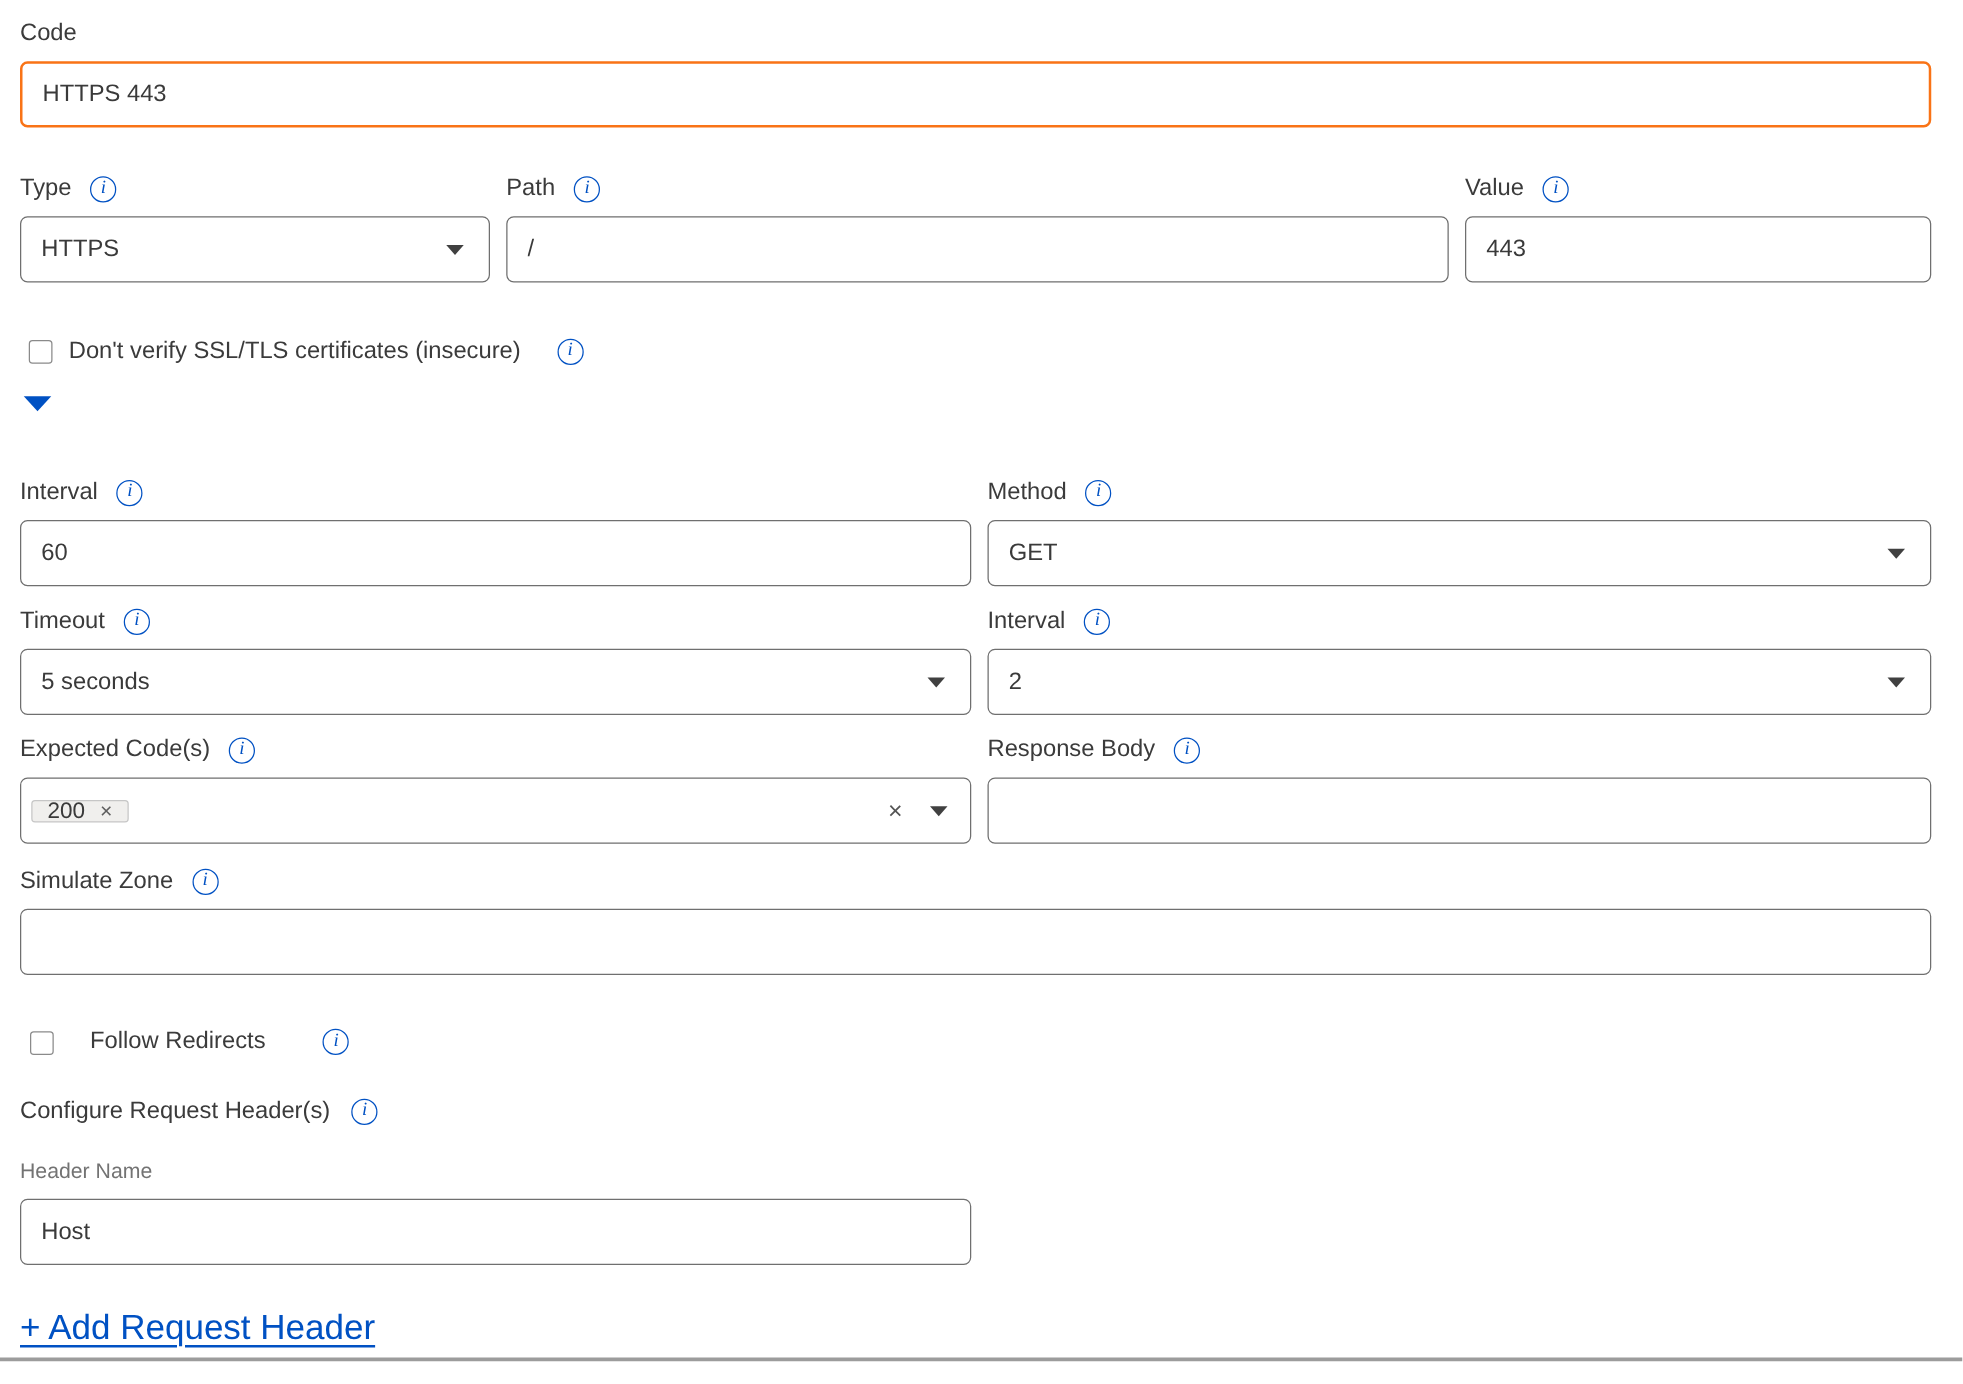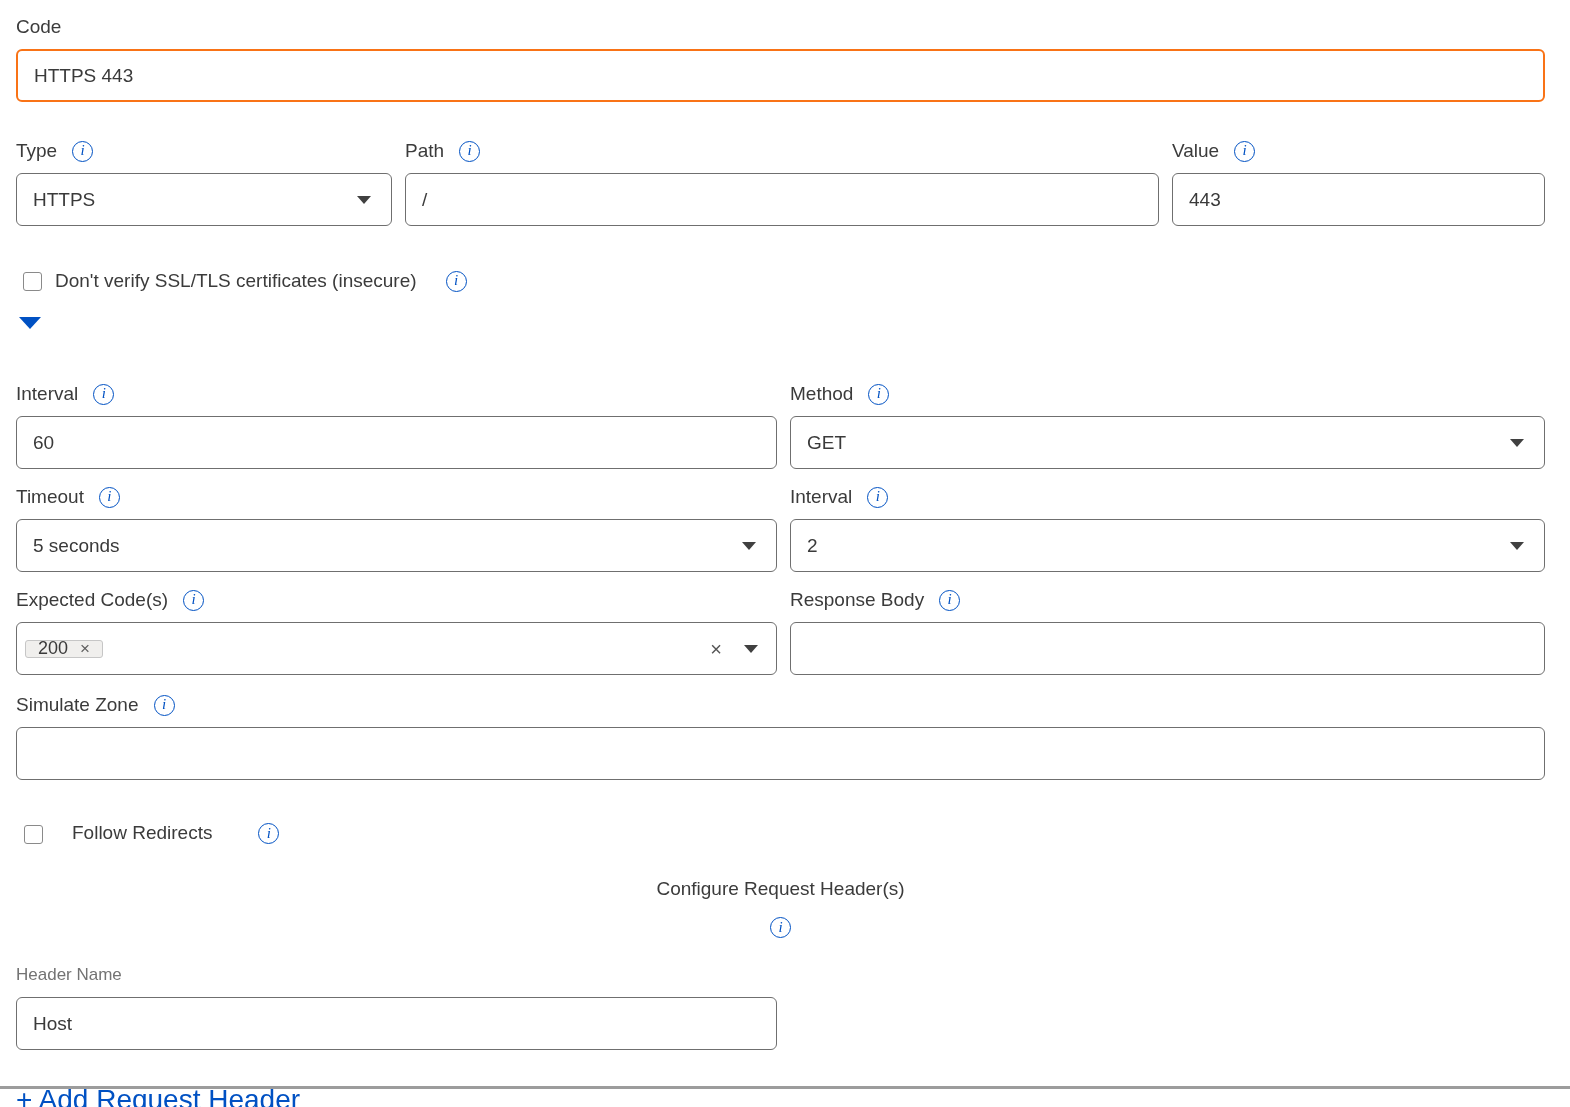--- a/index.html
+++ b/index.html
@@ -47,21 +47,21 @@
   .multiselect { padding-left:8px; padding-right:18px; justify-content:flex-start; }
   .tag {
     display:inline-flex; align-items:center; gap:12px; background:#f0efed;
     border:1px solid #c6c6c6; border-radius:3px; padding:0 12px; height:18px;
     font-size:18px; color:#3a3a3a;
   }
   .tag-x { color:#5f5f5f; font-size:17px; cursor:pointer; line-height:1; }
   .ms-controls { margin-left:auto; display:flex; align-items:center; gap:22px; }
   .ms-clear { color:#555; font-size:20px; cursor:pointer; line-height:1; }
 
-  .section-label { font-size:19px; color:#3b3b3b; margin-top:34px;flex-direction:column; }
+  .section-label { font-size:19px; color:#3b3b3b; margin-top:34px; }
   .col-label { font-size:17px; color:#737373; margin-bottom:12px; }
 
   .mt-checkbox1 { margin-top:44px; margin-left:7px; }
   .mt-simzone { margin-top:19px; }
   .mt-follow { margin-top:42px; margin-left:8px; }
 
   .bottom-divider { position:absolute; left:0; top:1086px; width:1570px; height:3px; background:#9c9c9c; }
 </style>
 </head>
 <body>

